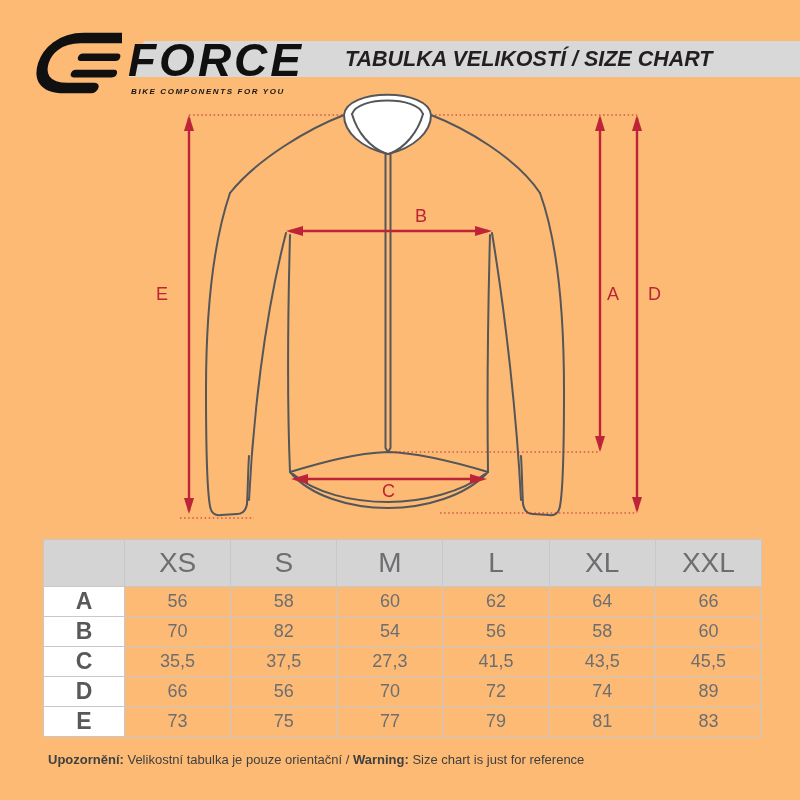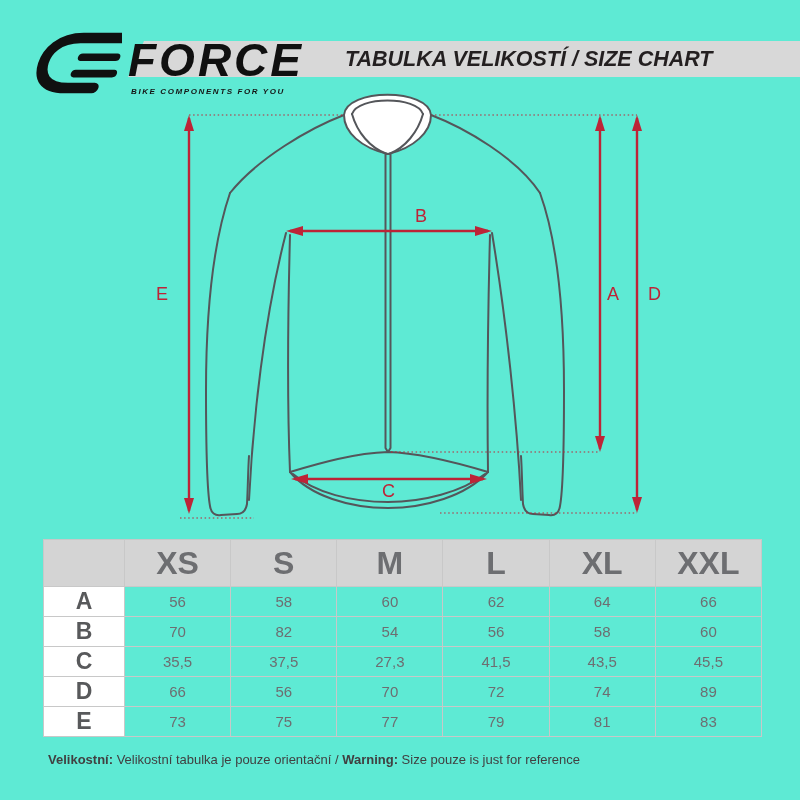--- a/index.html
+++ b/index.html
@@ -6,21 +6,21 @@
     --accent:#bd2437;
     --line:#54565a;
     --band:#d8d8d8;
     --tbl-border:#c8c8c8;
     --tbl-head-bg:#d4d4d4;
     --tbl-text:#6d6e71;
     --tbl-label:#58595b;
     --ink:#231f20;
   }
   html,body{margin:0;padding:0;background:#fff;}
-  .page{position:relative;width:800px;height:800px;background:#5eead4;overflow:hidden;
+  .page{position:relative;width:800px;height:800px;background:#fdba74;overflow:hidden;
         font-family:"Liberation Sans",sans-serif;}
   
   .band{position:absolute;left:128px;top:41px;width:672px;height:36px;background:var(--band);
         clip-path:polygon(16px 0,100% 0,100% 100%,0 100%);}
   .logo-mark{position:absolute;left:22px;top:32px;}
   .brand{position:absolute;left:128px;top:41px;height:38px;display:flex;align-items:center;
          font-size:46px;font-weight:bold;font-style:italic;letter-spacing:3px;color:#101010;line-height:1;}
   .tagline{position:absolute;left:131px;top:87px;font-size:8px;font-weight:bold;font-style:italic;
            letter-spacing:1.6px;color:#141414;white-space:nowrap;}
   .title{position:absolute;left:345px;top:41px;height:36px;display:flex;align-items:center;
@@ -29,24 +29,24 @@
   .diagram{position:absolute;left:0;top:70px;width:800px;height:470px;}
   .outline{stroke:var(--line);stroke-width:2;fill:none;stroke-linecap:round;stroke-linejoin:round;}
   .collar-fill{fill:#fff;}
   .red-line{stroke:var(--accent);stroke-width:2.4;fill:none;}
   .red-dot{stroke:var(--accent);stroke-width:1.2;fill:none;stroke-dasharray:1.5 2.6;}
   .red-fill{fill:var(--accent);stroke:none;}
   .mlabel{fill:var(--accent);font-family:"Liberation Sans",sans-serif;font-size:18px;}
   
   .size-table{position:absolute;left:43px;top:539px;width:719px;border-collapse:collapse;table-layout:fixed;}
   .size-table th,.size-table td{border:1px solid var(--tbl-border);text-align:center;vertical-align:middle;padding:0;}
-  .size-table thead th{background:var(--tbl-head-bg);height:46px;font-size:32px;color:var(--tbl-text);font-weight:bold;}
+  .size-table thead th{background:var(--tbl-head-bg);height:46px;font-size:28px;color:var(--tbl-text);font-weight:normal;}
   .size-table thead th.corner{width:80px;}
   .size-table tbody th{height:29px;font-size:23px;font-weight:bold;color:var(--tbl-label);background:#fff;}
-  .size-table tbody td{height:29px;font-size:15px;color:var(--tbl-text);}
+  .size-table tbody td{height:29px;font-size:18px;color:var(--tbl-text);}
   
   .note{position:absolute;left:48px;top:752px;font-size:13px;color:#404041;margin:0;}
   .note b{font-weight:bold;}
 </style>
 </head>
 <body>
 
 <div class="page">
 
   <div class="band"></div>
@@ -179,15 +179,15 @@
           <td>73</td>
           <td>75</td>
           <td>77</td>
           <td>79</td>
           <td>81</td>
           <td>83</td>
         </tr>
       </tbody>
     </table>
 
-  <p class="note"><b>Velikostní:</b><span> Velikostní tabulka je pouze orientační / </span><b>Warning:</b><span> Size pouze is just for reference</span></p>
+  <p class="note"><b>Upozornění:</b><span> Velikostní tabulka je pouze orientační / </span><b>Warning:</b><span> Size chart is just for reference</span></p>
 
 </div>
 
 </body></html>

